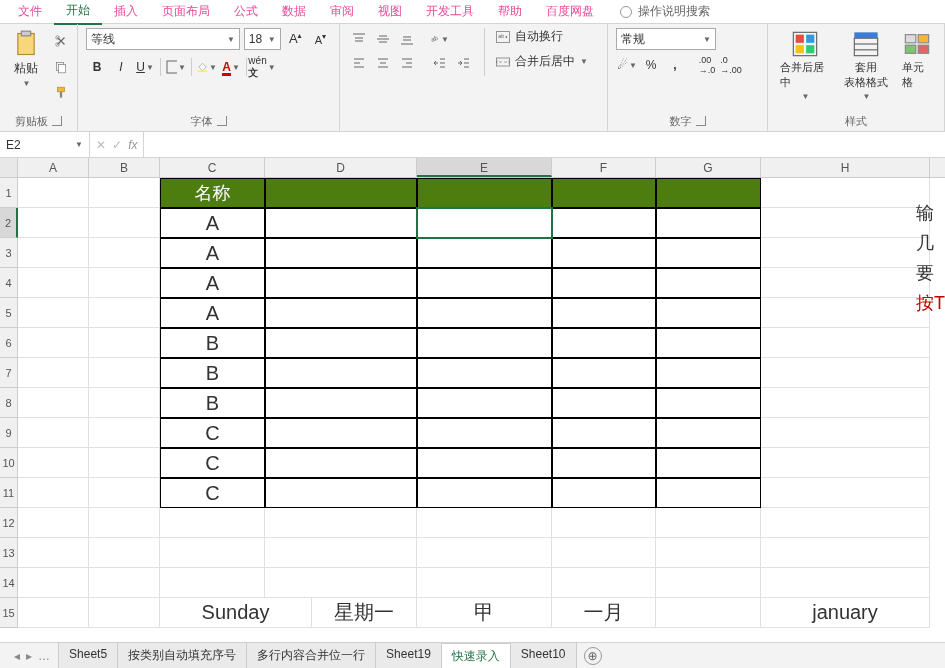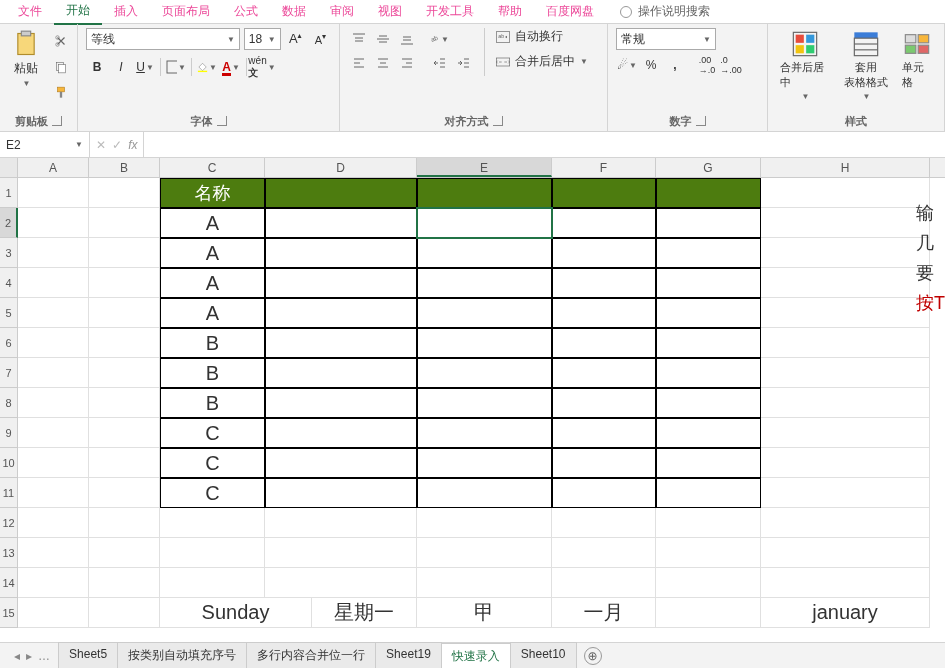--- a/index.html
+++ b/index.html
@@ -8,21 +8,21 @@
 
 .ribbon-tabs { height: 24px; background: #fff; border-bottom: 1px solid #d4d4d4; display: flex; align-items: center; padding-left: 6px; gap: 0; }
 .ribbon-tab { padding: 4px 12px; font-size: 12px; cursor: pointer; color: #ec4899; }
 .ribbon-tab.active { color: #217346; border-bottom: 2px solid #217346; font-weight: 500; }
 .tell-me { display:flex; align-items:center; gap:6px; margin-left:14px; color:#666; }
 .bulb { width:12px; height:12px; border:1px solid #999; border-radius:50%; position:relative; }
 
 
 .ribbon { height: 108px; background: #f3f3f3; border-bottom: 1px solid #d4d4d4; display: flex; }
 .group { border-right: 1px solid #d4d4d4; padding: 4px 8px 2px 8px; display: flex; flex-direction: column; justify-content: space-between; }
-.group-title { text-align: center; font-size: 11px; color: #666; height: 16px; display:flex; justify-content:center; align-items:center; gap:4px;font-weight:bold; }
+.group-title { text-align: center; font-size: 11px; color: #666; height: 16px; display:flex; justify-content:center; align-items:center; gap:4px; }
 .corner { width:10px; height:10px; border:1px solid #888; border-top:none; border-left:none; position:relative; }
 .group-body { flex:1; display:flex; align-items:flex-start; gap:6px; }
 
 .big-btn { display:flex; flex-direction:column; align-items:center; gap:2px; padding:2px 4px; cursor:pointer; }
 .big-icon { width:28px; height:28px; }
 .small-btn { width:22px; height:22px; display:flex; align-items:center; justify-content:center; cursor:pointer; border:1px solid transparent; }
 .dd { font-size:8px; color:#666; margin-left:1px; }
 
 .font-row1 { display:flex; gap:4px; align-items:center; margin-bottom:6px; }
 .font-name { width:160px; height:22px; border:1px solid #aaa; background:#fff; padding:2px 4px; font-size:12px; display:flex; align-items:center; justify-content:space-between; }
@@ -277,24 +277,20 @@
         <div style="display:flex;align-items:center;gap:4px;cursor:pointer">
           <svg width="16" height="16" viewBox="0 0 24 24">
               <rect x="2" y="6" width="20" height="12" fill="none" stroke="#666"></rect>
               <path d="M6 12l4 0M4 10l-2 2 2 2M18 12l-4 0M20 10l2 2-2 2" stroke="#666" fill="none"></path>
             </svg>
           <span>合并后居中</span>
           <span class="dd">▼</span>
         </div>
       </div>
     </div>
-    <div class="group-title">
-        <span>对齐方式</span>
-        <span class="corner"></span>
-      </div>
   </div>
 
   <div class="group" style="width:160px">
     <div style="display:flex;flex-direction:column;gap:4px">
       <div class="numfmt">
           <span>常规</span>
           <span class="dd">▼</span>
         </div>
       <div style="display:flex;gap:2px">
         <div class="small-btn">

